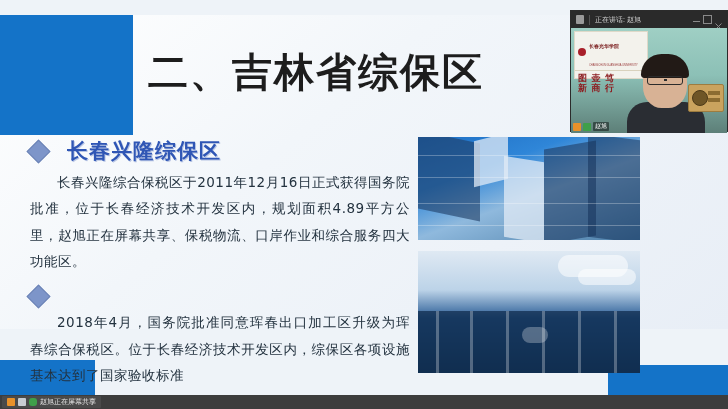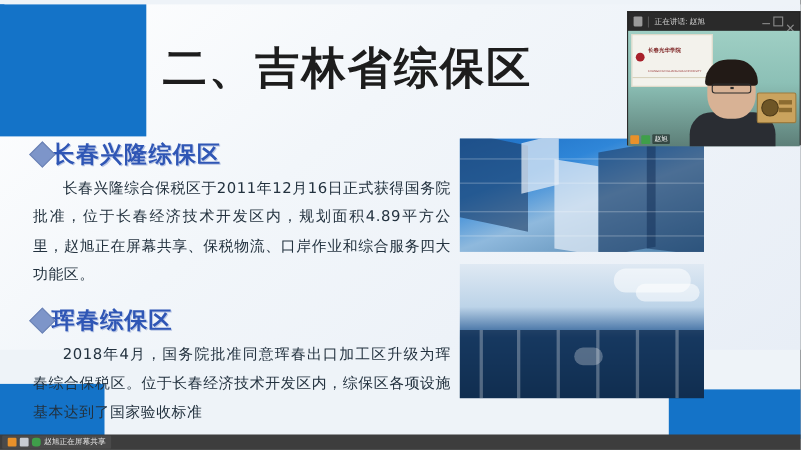--- a/index.html
+++ b/index.html
@@ -3,21 +3,21 @@
 <meta charset="utf-8">
 <style>
   html,body{margin:0;padding:0;background:#000;}
   #screen{
     position:relative;width:728px;height:409px;overflow:hidden;
     font-family:"Liberation Sans","DejaVu Sans",sans-serif;
     background:#eef3f8;
   }
   
   #slide{
-    position:absolute;left:0;top:4px;width:728px;height:314px;
+    position:absolute;left:0;top:15px;width:728px;height:314px;
     background:linear-gradient(140deg,#ffffff 0%,#f2f6fa 40%,#e8eef6 100%);
   }
   
   .blk{position:absolute;background:#1473c8;}
   #blk-topleft{left:0;top:0;width:133px;height:120px;}
   #blk-botleft{left:0;top:345px;width:95px;height:50px;}
   #blk-botright{left:608px;top:350px;width:120px;height:45px;}
   #blk-title-bar{left:136px;top:22px;width:4px;height:58px;background:#1473c8;}
 
   
@@ -25,21 +25,21 @@
     position:absolute;left:148px;top:30px;
     font-size:40px;font-weight:bold;color:#1d1d1d;
     letter-spacing:2px;white-space:nowrap;
     font-family:"DejaVu Sans","Liberation Sans",sans-serif;
   }
 
   
   #content{position:absolute;left:30px;top:122px;width:380px;}
   .section{margin-bottom:10px;}
   .head{
-    display:flex;align-items:center;gap:0;
+    display:flex;align-items:center;gap:20px;
     margin-bottom:4px;
   }
   .diamond{
     width:15px;height:15px;background:#7d95c9;
     transform:rotate(45deg);flex:0 0 auto;
     border:1px solid #6d84b6;
   }
   .head-text{
     font-size:21px;font-weight:bold;color:#2f56b5;
     letter-spacing:1px;
@@ -174,21 +174,20 @@
         <div class="head">
           <span class="diamond"></span>
           <span class="head-text">长春兴隆综保区</span>
         </div>
         <div class="para">长春兴隆综合保税区于2011年12月16日正式获得国务院批准，位于长春经济技术开发区内，规划面积4.89平方公里，赵旭正在屏幕共享、保税物流、口岸作业和综合服务四大功能区。</div>
       </div>
 
       <div class="section" id="sec2">
         <div class="head">
           <span class="diamond"></span>
-          <span class="head-text">珲春综保区</span>
         </div>
         <div class="para">2018年4月，国务院批准同意珲春出口加工区升级为珲春综合保税区。位于长春经济技术开发区内，综保区各项设施基本达到了国家验收标准</div>
       </div>
 
     </div>
 
     <div class="photo" id="photo1">
       <div class="tower l" style="left:0;top:0;width:62px;height:78px;transform:skewY(12deg);"></div>
       <div class="tower w" style="left:56px;top:0;width:34px;height:46px;transform:skewY(-14deg);"></div>
       <div class="tower w" style="left:86px;top:22px;width:40px;height:81px;transform:skewY(9deg);"></div>
@@ -236,20 +235,24 @@
     <div id="video-feed">
 
       <div id="banner">
         <div id="banner-top">
           <span id="banner-seal"></span>
           <span>
             <span id="banner-univ">长春光华学院</span><br>
             <span id="banner-sub">CHANGCHUN GUANGHUA UNIVERSITY</span>
           </span>
         </div>
+        <div id="banner-motto">
+          <div>图 壶 笃</div>
+          <div>新 商 行</div>
+        </div>
       </div>
 
       <div id="person-body"></div>
       <div id="person-head"></div>
       <div id="person-hair"></div>
       <div id="person-glasses"></div>
 
       <div id="radio">
         <span id="radio-speaker"></span>
         <span id="radio-dials"></span>

